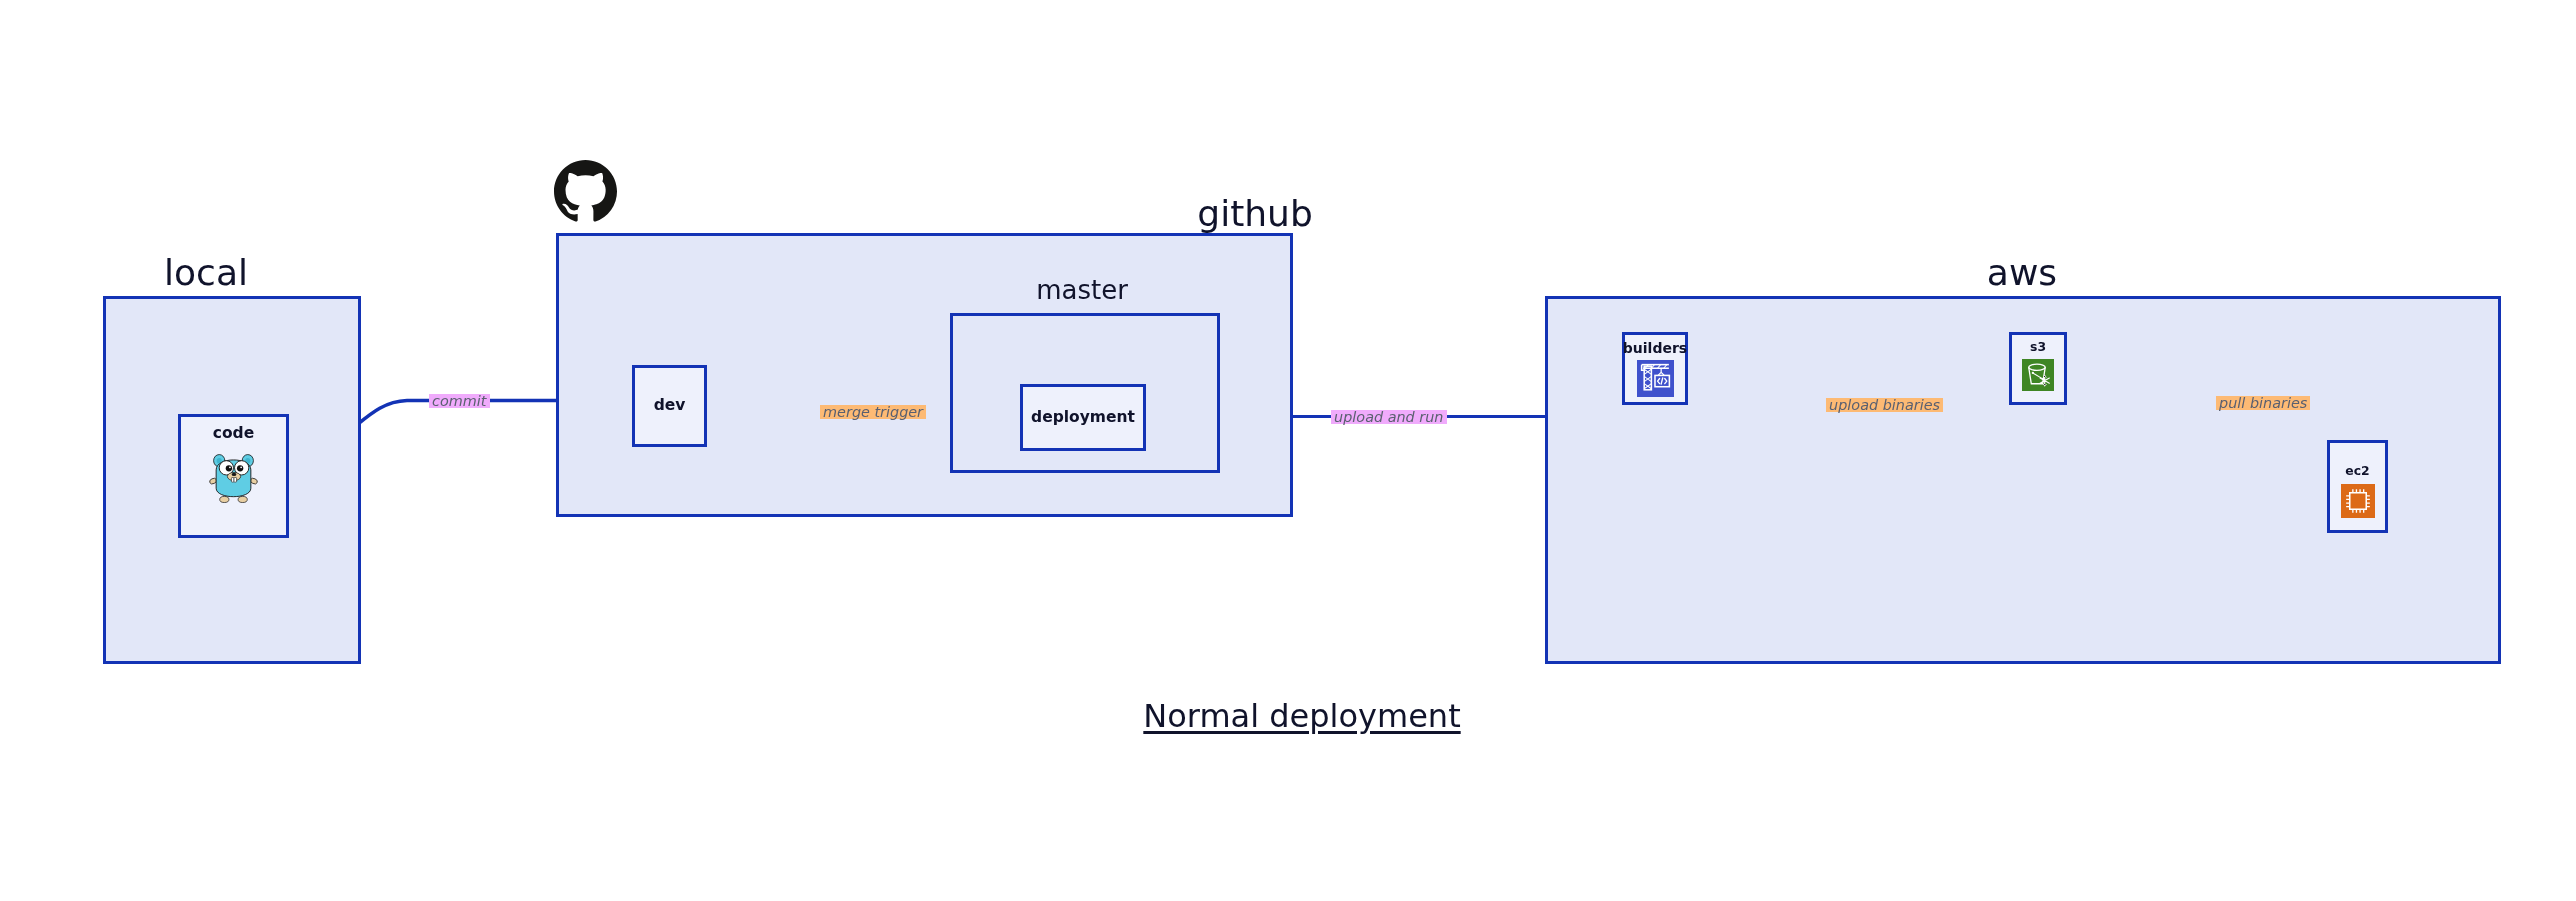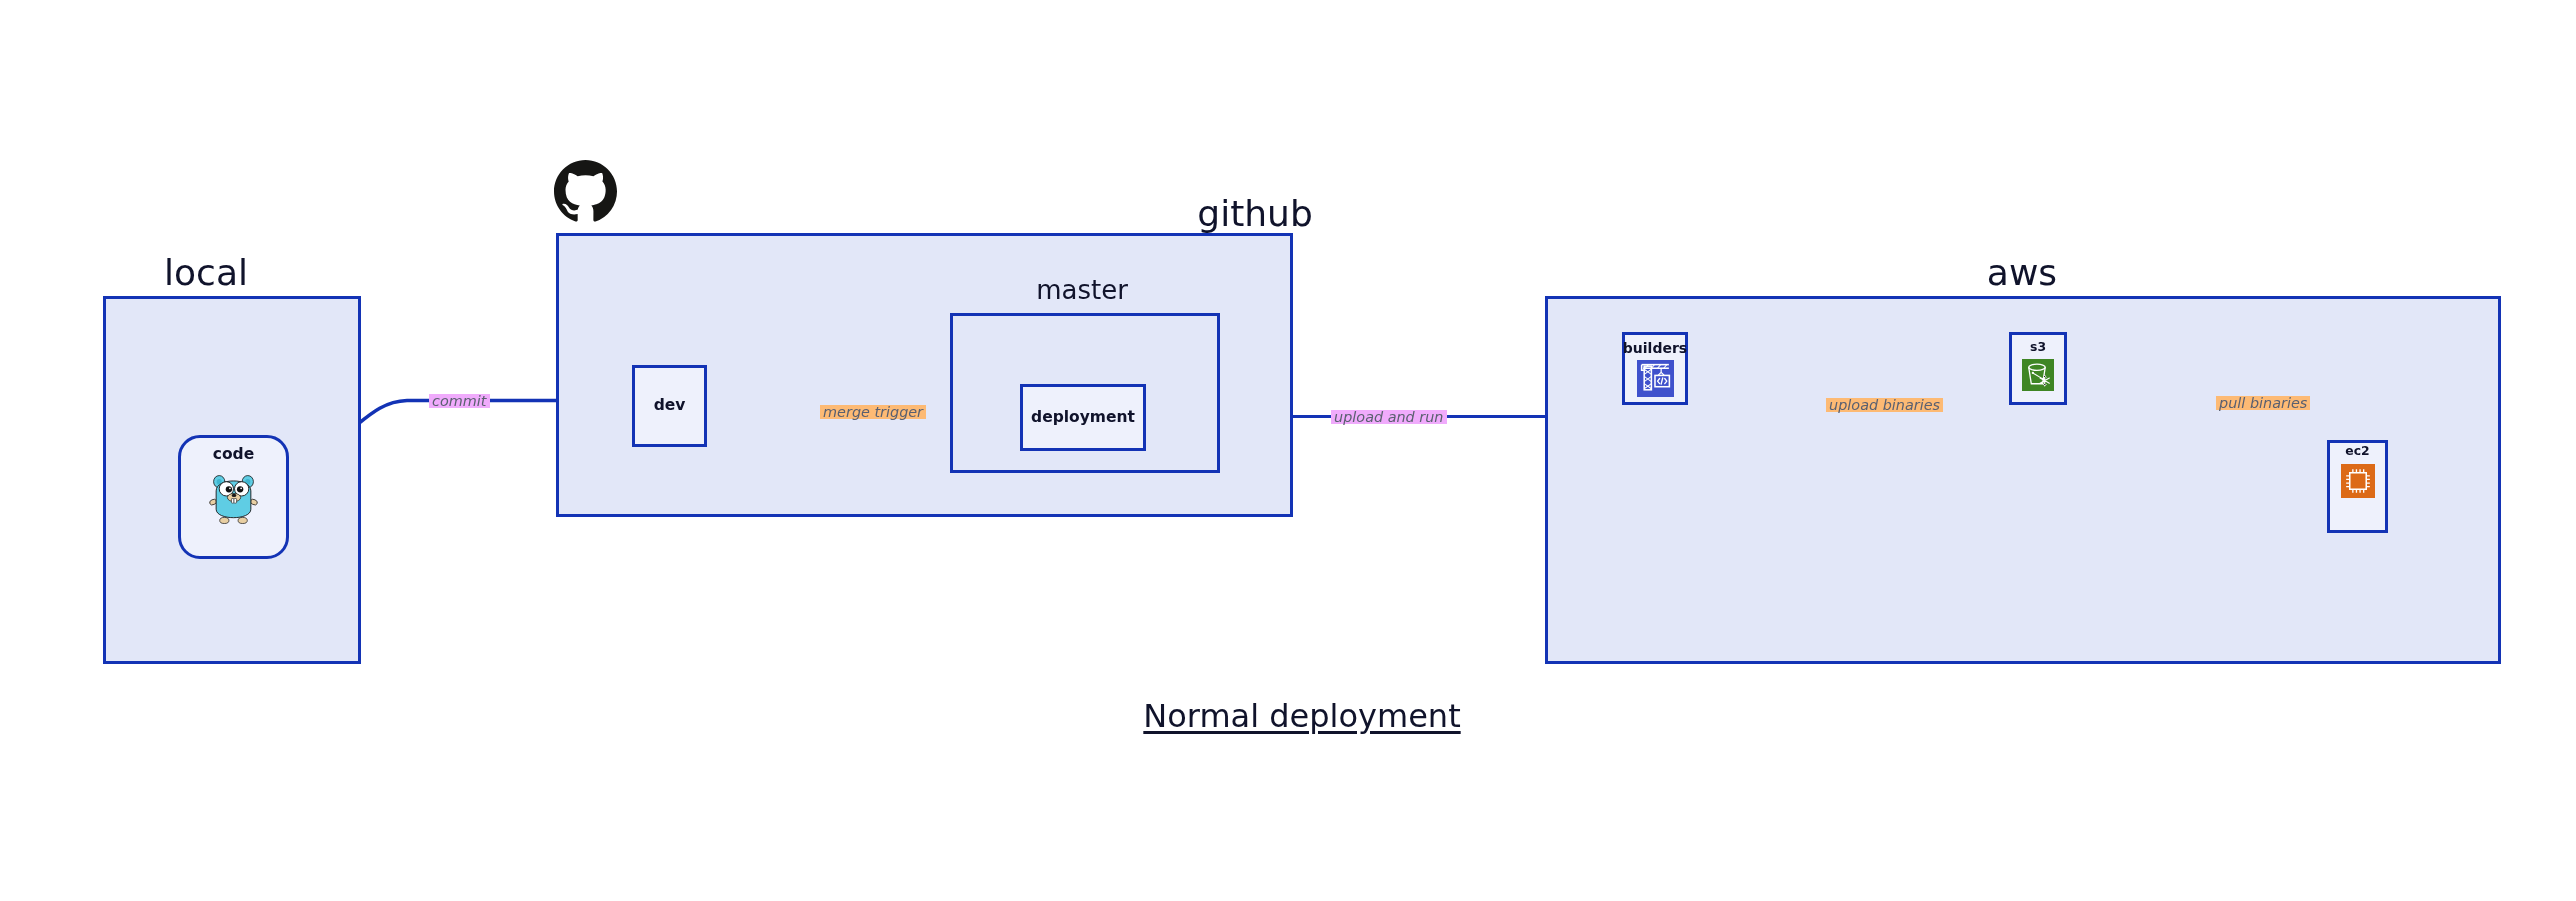--- a/index.html
+++ b/index.html
@@ -112,21 +112,21 @@
     <path d="M 2228 808 L 3140 808" fill="none" stroke="#1333b5" stroke-width="6" marker-end="url(#arrow)"></path>
 
     <path d="M 3405 785 L 3895 785" fill="none" stroke="#1333b5" stroke-width="6" marker-end="url(#arrow)"></path>
 
     <path d="M 4075 775 C 4200 775 4230 790 4280 830 C 4340 880 4420 920 4510 955" fill="none" stroke="#1333b5" stroke-width="6" marker-end="url(#arrow)"></path>
   </svg>
 
   <div class="group-label" style="left:206px; top:255px; transform:translateX(-50%);">local</div>
   <div class="group" style="left:103px; top:296px; width:258px; height:368px;"></div>
 
-  <div class="node" style="left:178px; top:435px; width:111px; height:124px; padding-top:9.3px;border-radius:22px;">
+  <div class="node" style="left:178px; top:414px; width:111px; height:124px; padding-top:9.3px;">
     <div class="node-title">code</div>
     <div style="margin-top:7.2px;">
 
       <svg class="icon-svg" width="49" height="54" viewBox="0 0 96 104" xmlns="http://www.w3.org/2000/svg">
 
         <ellipse cx="20" cy="22" rx="11" ry="12" fill="#5fcde4" stroke="#1a1a1a" stroke-width="1.6"></ellipse>
         <ellipse cx="76" cy="22" rx="11" ry="12" fill="#5fcde4" stroke="#1a1a1a" stroke-width="1.6"></ellipse>
         <ellipse cx="20" cy="22" rx="5" ry="5.5" fill="#3fb6cf"></ellipse>
         <ellipse cx="76" cy="22" rx="5" ry="5.5" fill="#3fb6cf"></ellipse>
 
@@ -228,21 +228,21 @@
         </g>
 
         <g stroke="#ffffff" stroke-width="2.2" stroke-linecap="round">
           <path d="M 44 32 L 44 52 M 35 37 L 53 47 M 53 37 L 35 47"></path>
           <path d="M 41 35 L 44 32 L 47 35 M 41 49 L 44 52 L 47 49" stroke-width="1.8"></path>
         </g>
       </svg>
     </div>
   </div>
 
-  <div class="node" style="left:2327px; top:440px; width:61px; height:93px; padding-top:2px;">
+  <div class="node" style="left:2327px; top:440px; width:61px; height:93px; padding-top:22px;">
     <div class="node-title" style="font-size:12.4px;">ec2</div>
     <div style="margin-top:6.2px;">
       <svg class="icon-svg" width="34" height="34" viewBox="0 0 66 66" xmlns="http://www.w3.org/2000/svg">
         <rect x="0" y="0" width="66" height="66" fill="#dc6a17"></rect>
         <g stroke="#ffffff" stroke-width="3" fill="none">
           <rect x="17" y="17" width="32" height="32"></rect>
         </g>
         <g stroke="#ffffff" stroke-width="2.6" stroke-linecap="butt">
 
           <path d="M 23 17 L 23 10 M 30 17 L 30 10 M 37 17 L 37 10 M 44 17 L 44 10"></path>

